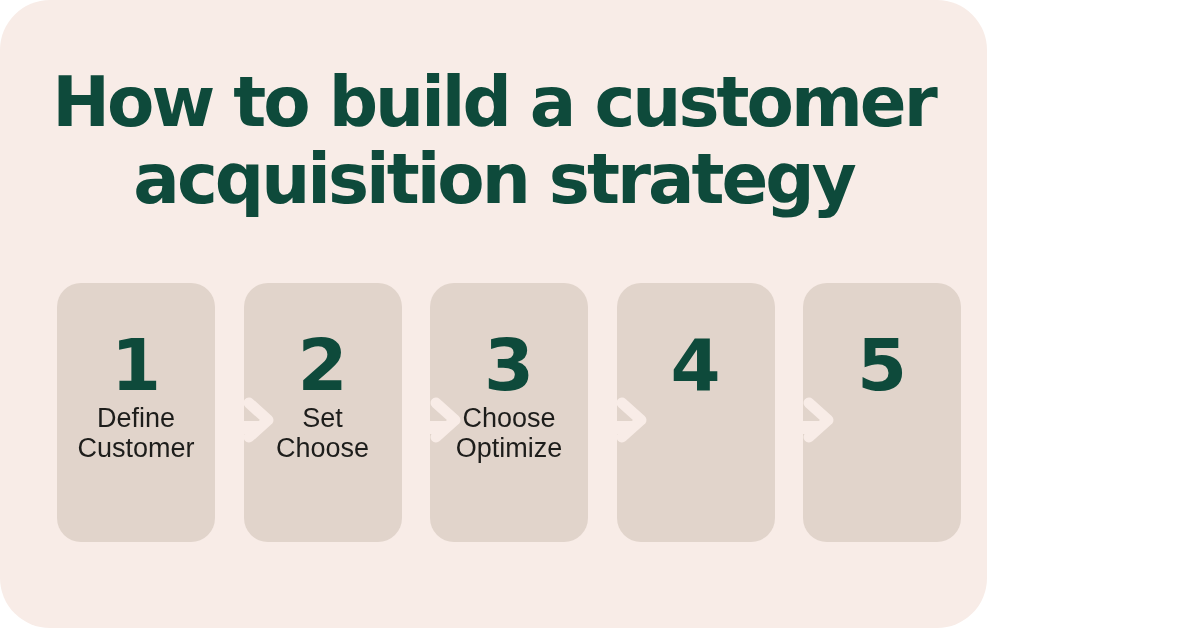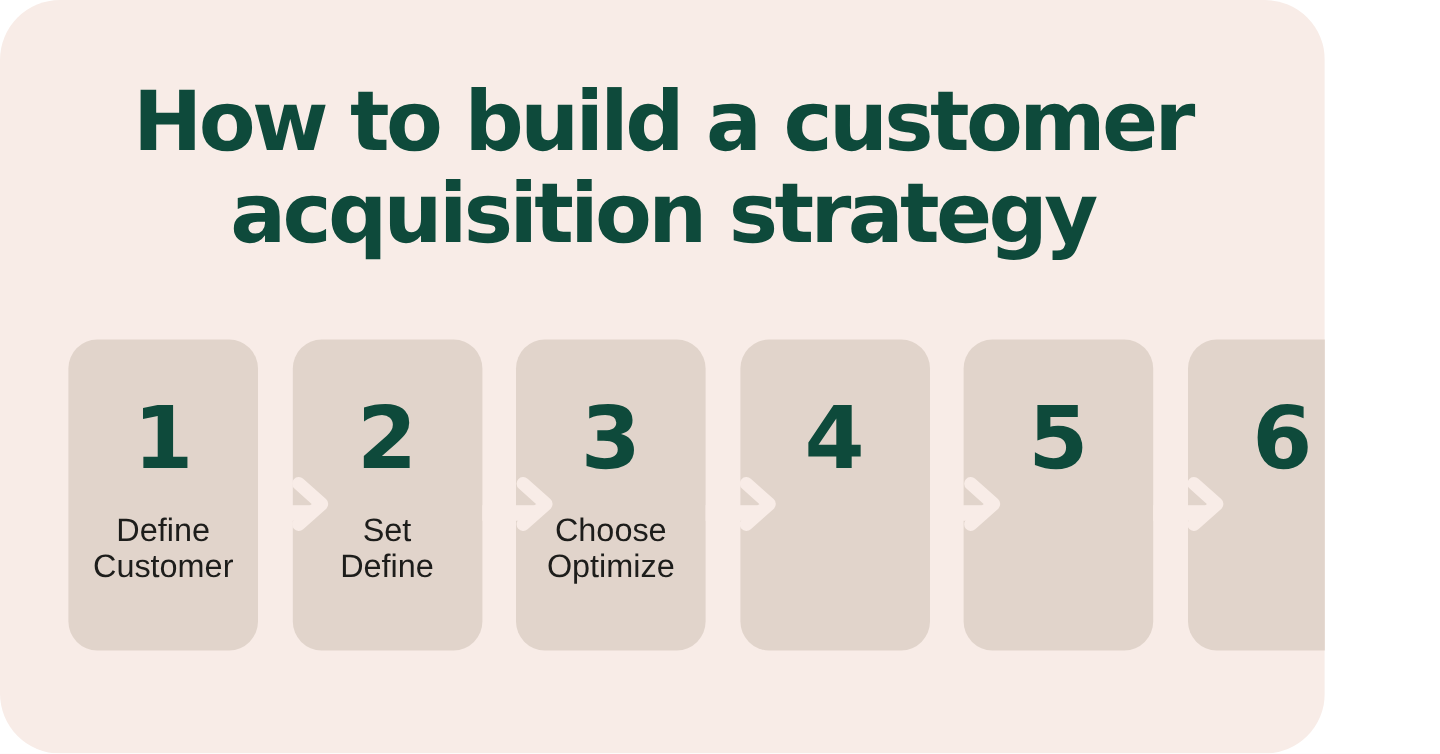--- a/index.html
+++ b/index.html
@@ -6,21 +6,21 @@
     --bg:#ffffff;
     --panel:#f8ece7;
     --card:#e1d4cb;
     --teal:#0e4a3b;
     --ink:#1d1d1b;
   }
   *{margin:0;padding:0;box-sizing:border-box;}
   html,body{background:var(--bg);}
   .canvas{
     position:relative;
-    width:1104px;height:628px;
+    width:987px;height:628px;
     background:var(--bg);
     overflow:hidden;
     font-family:"Liberation Sans", sans-serif;
   }
   .panel{
     position:absolute;inset:0;
     background:var(--panel);
     border-radius:50px;
   }
   .title{
@@ -52,21 +52,20 @@
   }
   .num{
     margin-top:44px;
     font-family:"DejaVu Sans", sans-serif;
     font-weight:bold;
     font-size:72px;
     line-height:76px;
     color:var(--teal);
   }
   .label{
-    margin-top:24px;
     font-size:27px;
     line-height:30px;
     text-align:center;
     white-space:pre-line;
     color:var(--ink);
   }
   .connector{
     position:absolute;
     top:392px;
     width:66px;height:56px;
@@ -98,21 +97,21 @@
 
     <div class="steps">
       <div class="card">
         <div class="num">1</div>
         <div class="label">Define
 Customer</div>
       </div>
       <div class="card">
         <div class="num">2</div>
         <div class="label">Set
-Define</div>
+Choose</div>
       </div>
       <div class="card">
         <div class="num">3</div>
         <div class="label">Choose
 Optimize</div>
       </div>
       <div class="card">
         <div class="num">4</div>
       </div>
       <div class="card">

